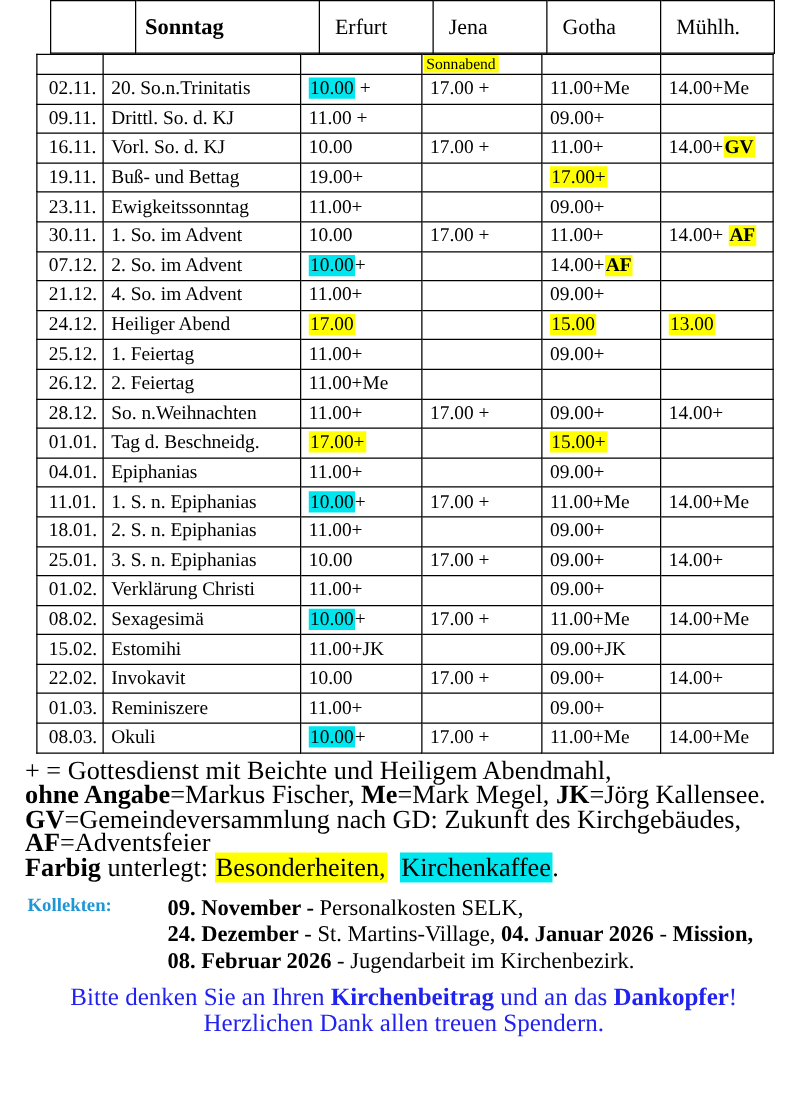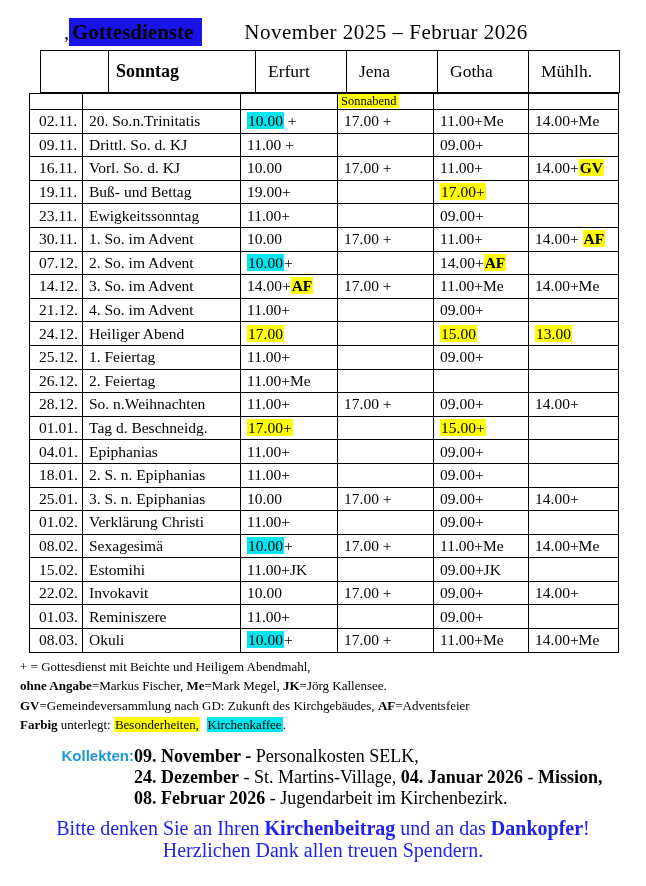--- a/index.html
+++ b/index.html
@@ -35,39 +35,36 @@
 
   
   .body-tbl{margin-left:29px;padding-left:20px;}
   .body-tbl td{border:1.5px solid #000;height:23.6px;font-size:15.5px;padding:0 0 0 6px;
     overflow:hidden;white-space:nowrap;}
   .body-tbl td.date{padding-left:9px;}
   .body-tbl tr.thin td{height:16px;font-size:12.5px;padding:0 0 0 1px;}
   .sonnabend{background:var(--yellow);padding:0 2px;}
 
   
-  .legend{margin:4px 0 0 20px;font-size:13px;line-height:19.6px;}
+  .legend{margin:4px 0 0 20px;font-size:21px;line-height:19.6px;}
 
   
   .kollekten{display:flex;margin:11px 0 0 22px;}
-  .k-label{width:112px;font-family:Liberation Sans, sans-serif;font-weight:bold;
-    font-size:15px;color:var(--kblue);padding-top:1px;text-align:right;}
+  .k-label{width:112px;font-family:Liberation Serif, serif;font-weight:bold;
+    font-size:15px;color:var(--kblue);padding-top:1px;}
   .k-lines{font-size:18px;line-height:21px;}
 
   
   .footer{margin-top:9px;text-align:center;color:var(--blue);font-size:20px;line-height:21.5px;}
 </style>
 </head>
 <body>
 
 <div class="page">
 
-  <div class="title-row">
-    <span class="t-comma">,</span><span class="t-hl">Gottesdienste</span><span class="t-period">November 2025 – Februar 2026</span>
-  </div>
 
   <table class="head-tbl">
     <tbody>
     <tr>
       <td class="h-empty"></td>
       <td class="h-sonntag">Sonntag</td>
       <td class="h-city">Erfurt</td>
       <td class="h-city">Jena</td>
       <td class="h-city">Gotha</td>
       <td class="h-city">Mühlh.</td>
@@ -143,28 +140,20 @@
         </tr>
         <tr>
           <td class="date">07.12.</td>
           <td>2. So. im Advent</td>
           <td><span class="hl-cyan">10.00</span><span>+</span></td>
           <td></td>
           <td><span>14.00+</span><span class="b hl-yellow">AF</span></td>
           <td></td>
         </tr>
         <tr>
-          <td class="date">14.12.</td>
-          <td>3. So. im Advent</td>
-          <td><span>14.00+</span><span class="b hl-yellow">AF</span></td>
-          <td><span>17.00 +</span></td>
-          <td><span>11.00+Me</span></td>
-          <td><span>14.00+Me</span></td>
-        </tr>
-        <tr>
           <td class="date">21.12.</td>
           <td>4. So. im Advent</td>
           <td><span>11.00+</span></td>
           <td></td>
           <td><span>09.00+</span></td>
           <td></td>
         </tr>
         <tr>
           <td class="date">24.12.</td>
           <td>Heiliger Abend</td>
@@ -205,20 +194,28 @@
           <td><span class="hl-yellow">15.00+</span></td>
           <td></td>
         </tr>
         <tr>
           <td class="date">04.01.</td>
           <td>Epiphanias</td>
           <td><span>11.00+</span></td>
           <td></td>
           <td><span>09.00+</span></td>
           <td></td>
+        </tr>
+        <tr>
+          <td class="date">11.01.</td>
+          <td>1. S. n. Epiphanias</td>
+          <td><span class="hl-cyan">10.00</span><span>+</span></td>
+          <td><span>17.00 +</span></td>
+          <td><span>11.00+Me</span></td>
+          <td><span>14.00+Me</span></td>
         </tr>
         <tr>
           <td class="date">18.01.</td>
           <td>2. S. n. Epiphanias</td>
           <td><span>11.00+</span></td>
           <td></td>
           <td><span>09.00+</span></td>
           <td></td>
         </tr>
         <tr>

